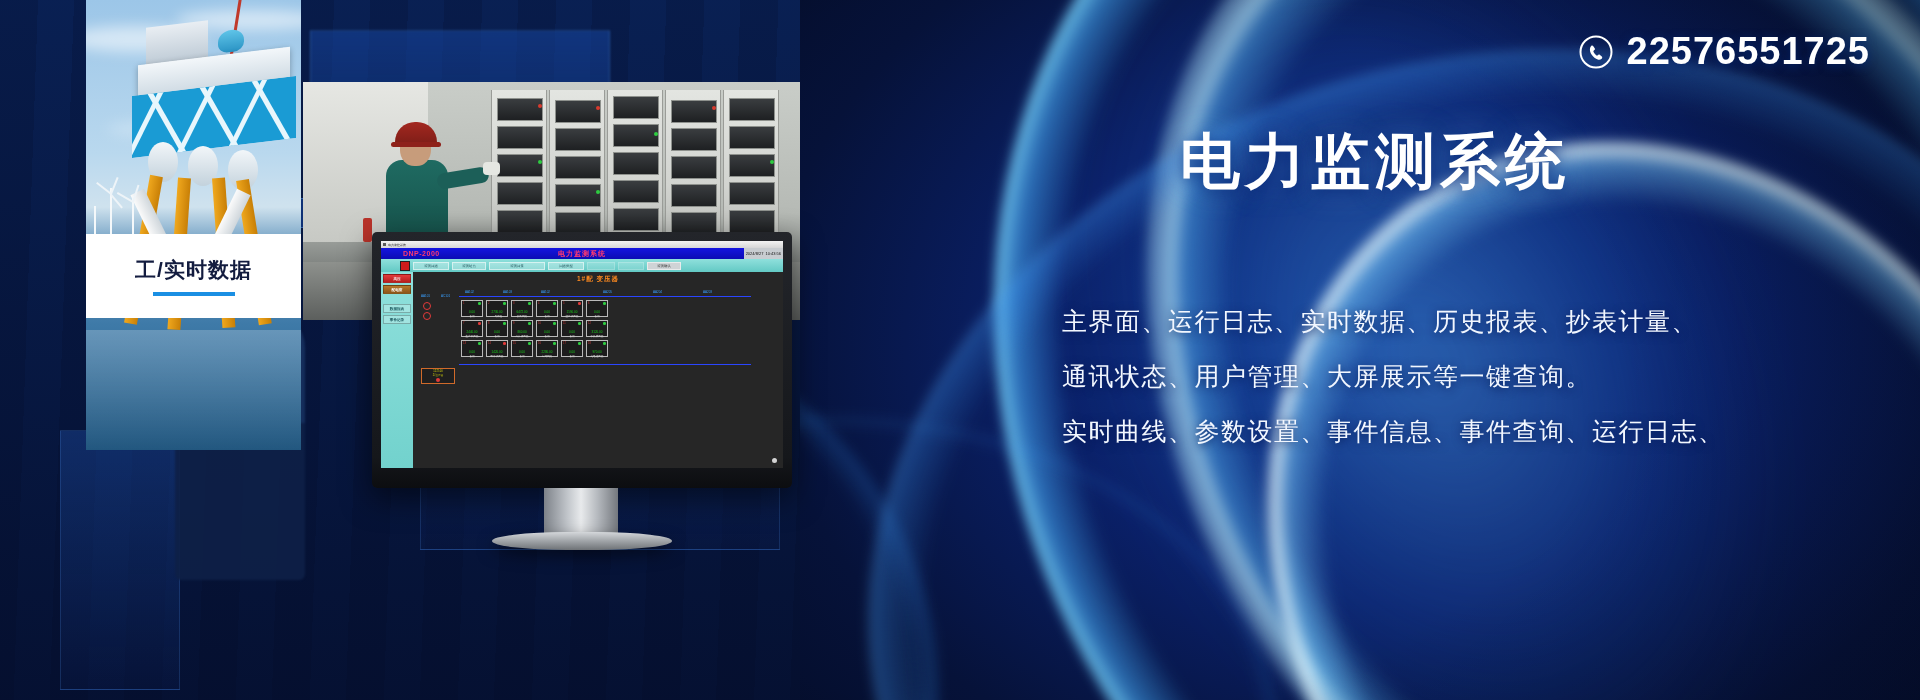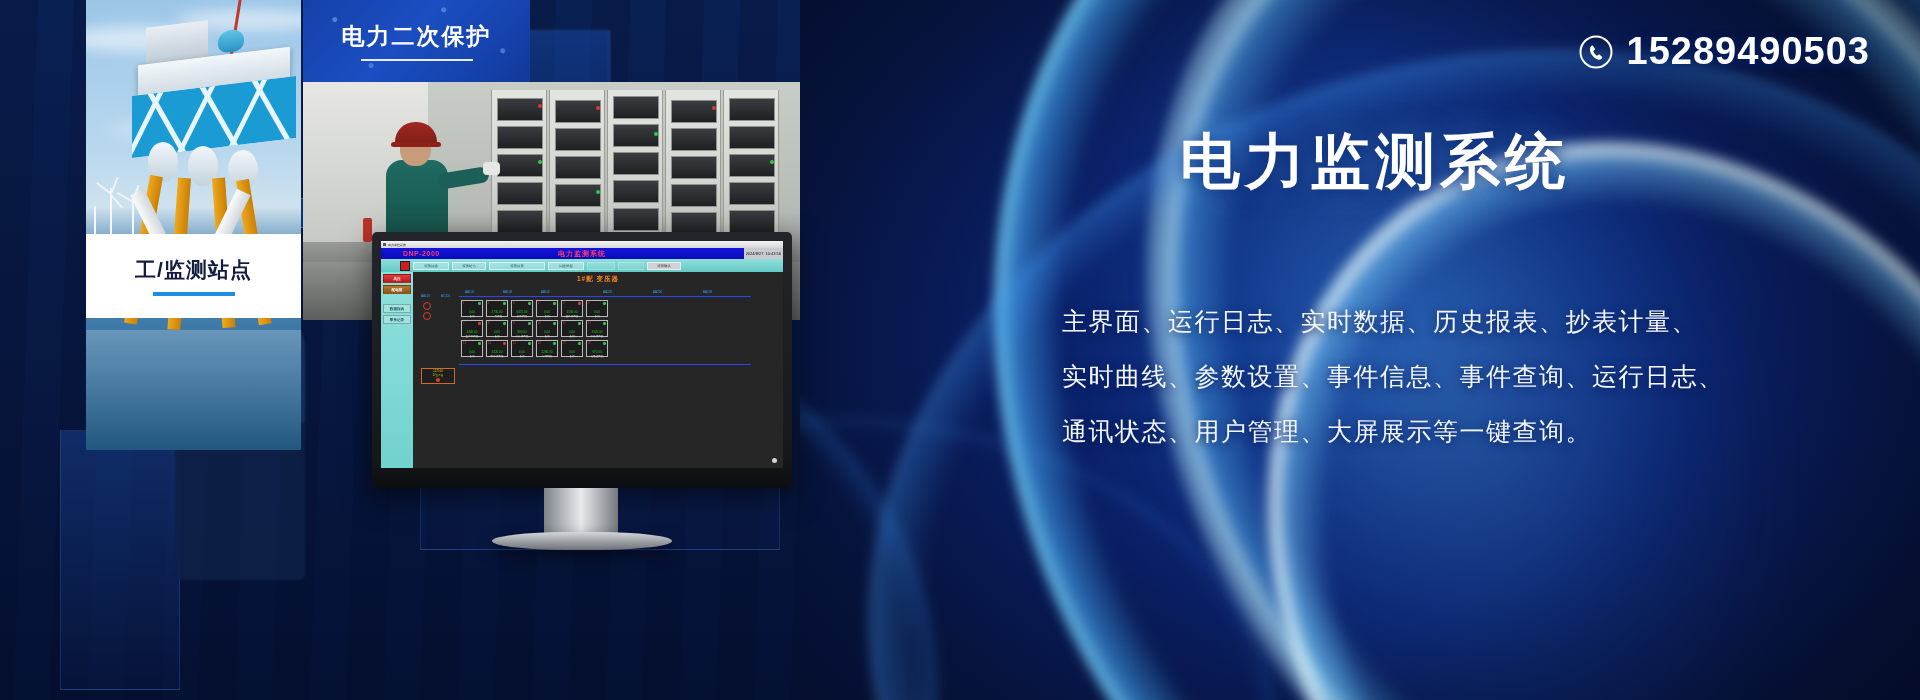--- a/index.html
+++ b/index.html
@@ -338,28 +338,24 @@
       <div class="pp-turbine" style="left:8px;top:206px;height:64px;"></div>
       <div class="pp-blade" style="left:24px;top:176px;transform:rotate(22deg);"></div>
       <div class="pp-blade" style="left:24px;top:176px;transform:rotate(-52deg);"></div>
       <div class="pp-blade" style="left:24px;top:176px;transform:rotate(140deg);"></div>
       <div class="pp-blade" style="left:46px;top:184px;transform:rotate(18deg);"></div>
       <div class="pp-blade" style="left:46px;top:184px;transform:rotate(-60deg);"></div>
       <div class="pp-refl"></div>
     </div>
 
     <div class="caption-card">
-      <div class="txt">工/监测站点</div>
+      <div class="txt">工/实时数据</div>
       <div class="rule"></div>
     </div>
 
-    <div class="label-card">
-      <div class="txt">电力二次保护</div>
-      <div class="rule"></div>
-    </div>
 
     <div class="photo-switchgear">
       <div class="sg-wall"></div>
       <div class="sg-cab" style="left:188px;">
         <div class="sg-mod" style="top:8px;"></div>
           <div class="sg-mod" style="top:36px;"></div>
         <div class="sg-mod" style="top:64px;"></div>
           <div class="sg-mod" style="top:92px;"></div>
         <div class="sg-mod" style="top:120px;"></div>
         <div class="sg-led" style="left:46px;top:14px;background:#d83a2e;"></div>
@@ -690,25 +686,25 @@
 
   <div id="right">
 
     <div class="phone-row">
       <span class="phone-ic">
         <svg width="34" height="34" viewBox="0 0 34 34">
           <circle cx="17" cy="17" r="15.5" fill="none" stroke="#ffffff" stroke-width="2"></circle>
           <path d="M12.2 11.0c0.6-0.6 1.6-0.5 2.1 0.2l1.4 2.0c0.4 0.6 0.3 1.4-0.3 1.9l-0.8 0.7c-0.2 0.2-0.3 0.5-0.2 0.8 0.4 1.2 1.6 2.9 3.1 3.9 0.3 0.2 0.6 0.2 0.9 0l0.8-0.6c0.5-0.4 1.3-0.4 1.8 0.1l1.8 1.6c0.6 0.6 0.6 1.6-0.1 2.1-1.1 0.9-2.5 1.3-3.9 0.8-2.3-0.8-4.6-2.6-6.1-4.8-1.4-2.1-2.1-4.4-1.7-6.3 0.2-0.9 0.6-1.7 1.2-2.4z" fill="#ffffff"></path>
         </svg>
       </span>
-      <span class="phone-num">15289490503</span>
+      <span class="phone-num">22576551725</span>
     </div>
 
     <h1 class="main-title">电力监测系统</h1>
 
     <div class="desc">
       <p>主界面、运行日志、实时数据、历史报表、抄表计量、</p>
+      <p>通讯状态、用户管理、大屏展示等一键查询。</p>
       <p>实时曲线、参数设置、事件信息、事件查询、运行日志、</p>
-      <p>通讯状态、用户管理、大屏展示等一键查询。</p>
     </div>
   </div>
 
 </div>
 
 </body></html>

